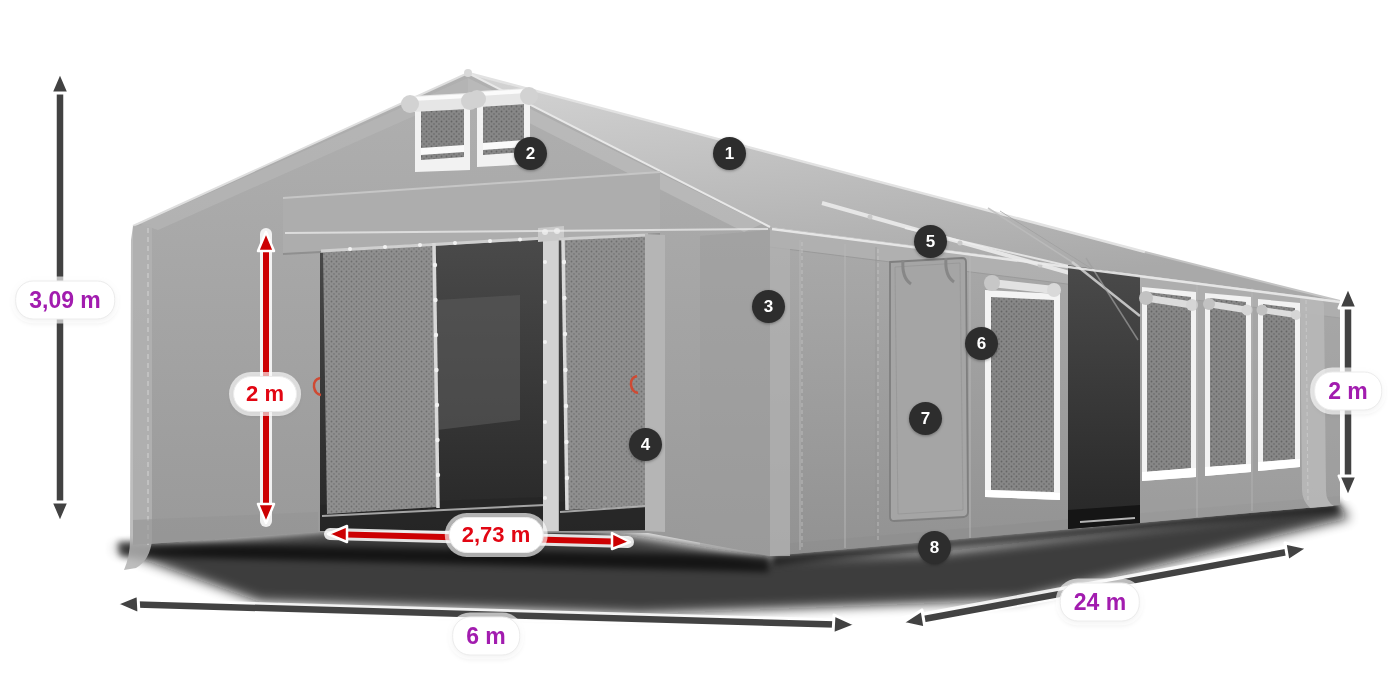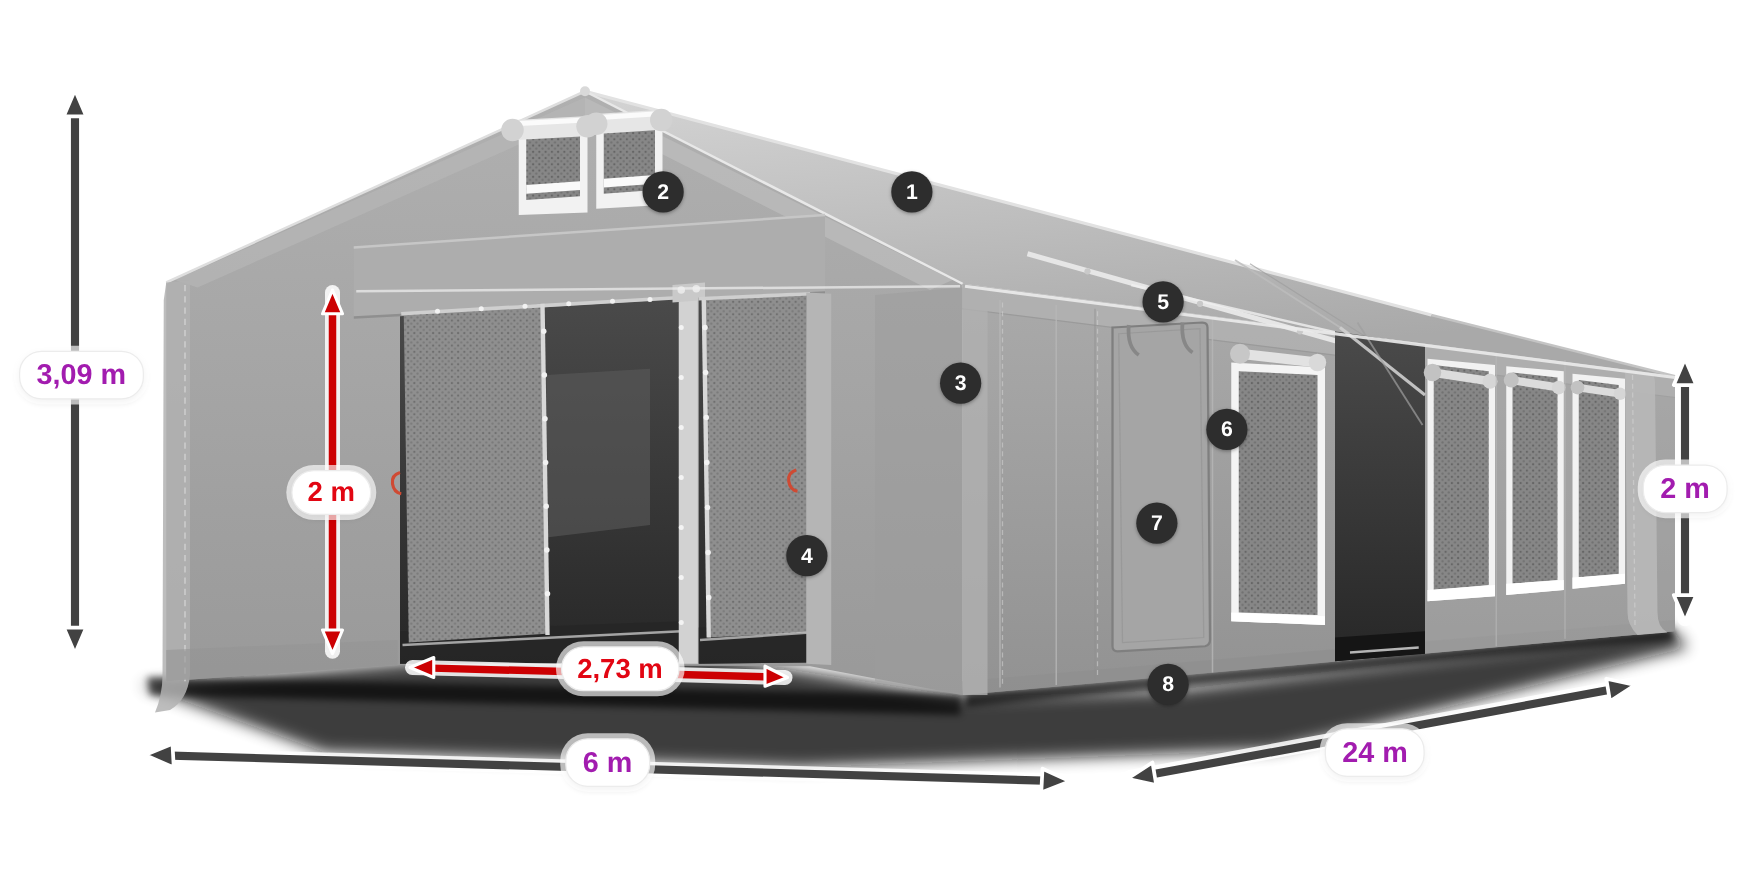--- a/index.html
+++ b/index.html
@@ -289,17 +289,17 @@
   <div class="badge" style="left:752px;top:290px;">3</div>
   <div class="badge" style="left:629px;top:428px;">4</div>
   <div class="badge" style="left:914px;top:225px;">5</div>
   <div class="badge" style="left:965px;top:327px;">6</div>
   <div class="badge" style="left:909px;top:402px;">7</div>
   <div class="badge" style="left:918px;top:531px;">8</div>
 
   <div class="pill dark" style="left:65px;top:300px;">3,09 m</div>
   <div class="pill red" style="left:265px;top:394px;">2 m</div>
   <div class="pill red" style="left:496px;top:535px;">2,73 m</div>
-  <div class="pill dark" style="left:486px;top:610px;text-align:right;">6 m</div>
+  <div class="pill dark" style="left:486px;top:636px;text-align:right;">6 m</div>
   <div class="pill dark" style="left:1100px;top:582px;margin-top:20px;">24 m</div>
   <div class="pill dark" style="left:1348px;top:391px;">2 m</div>
 
 </div>
 
 </body></html>

